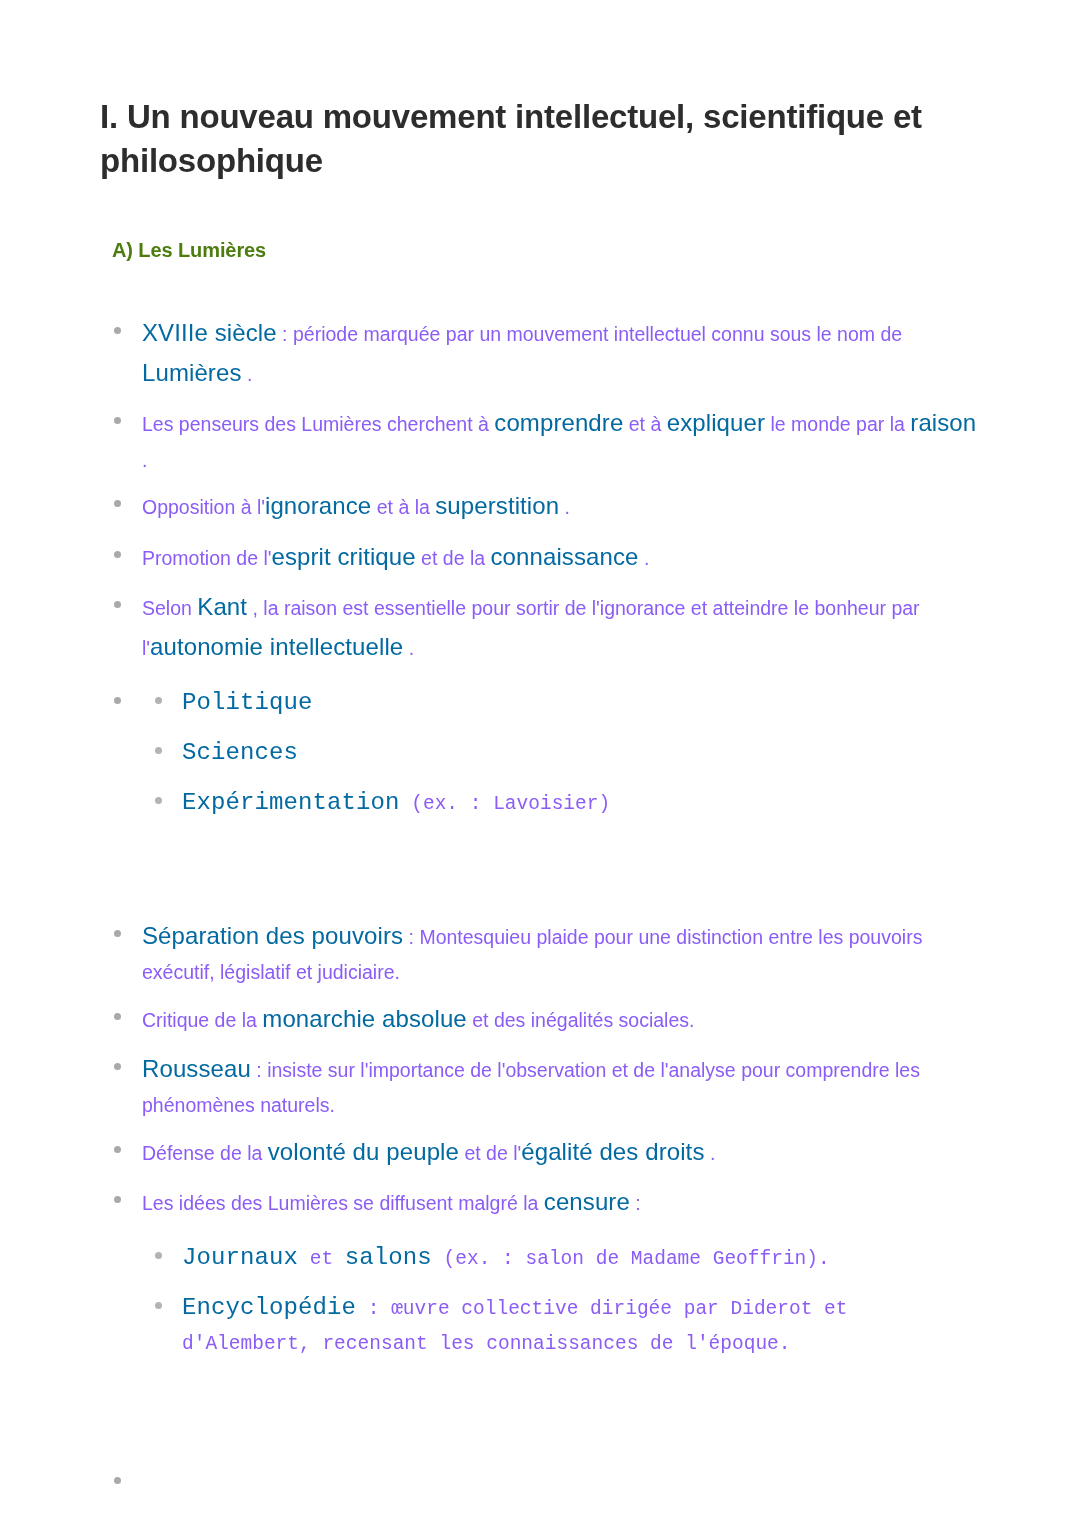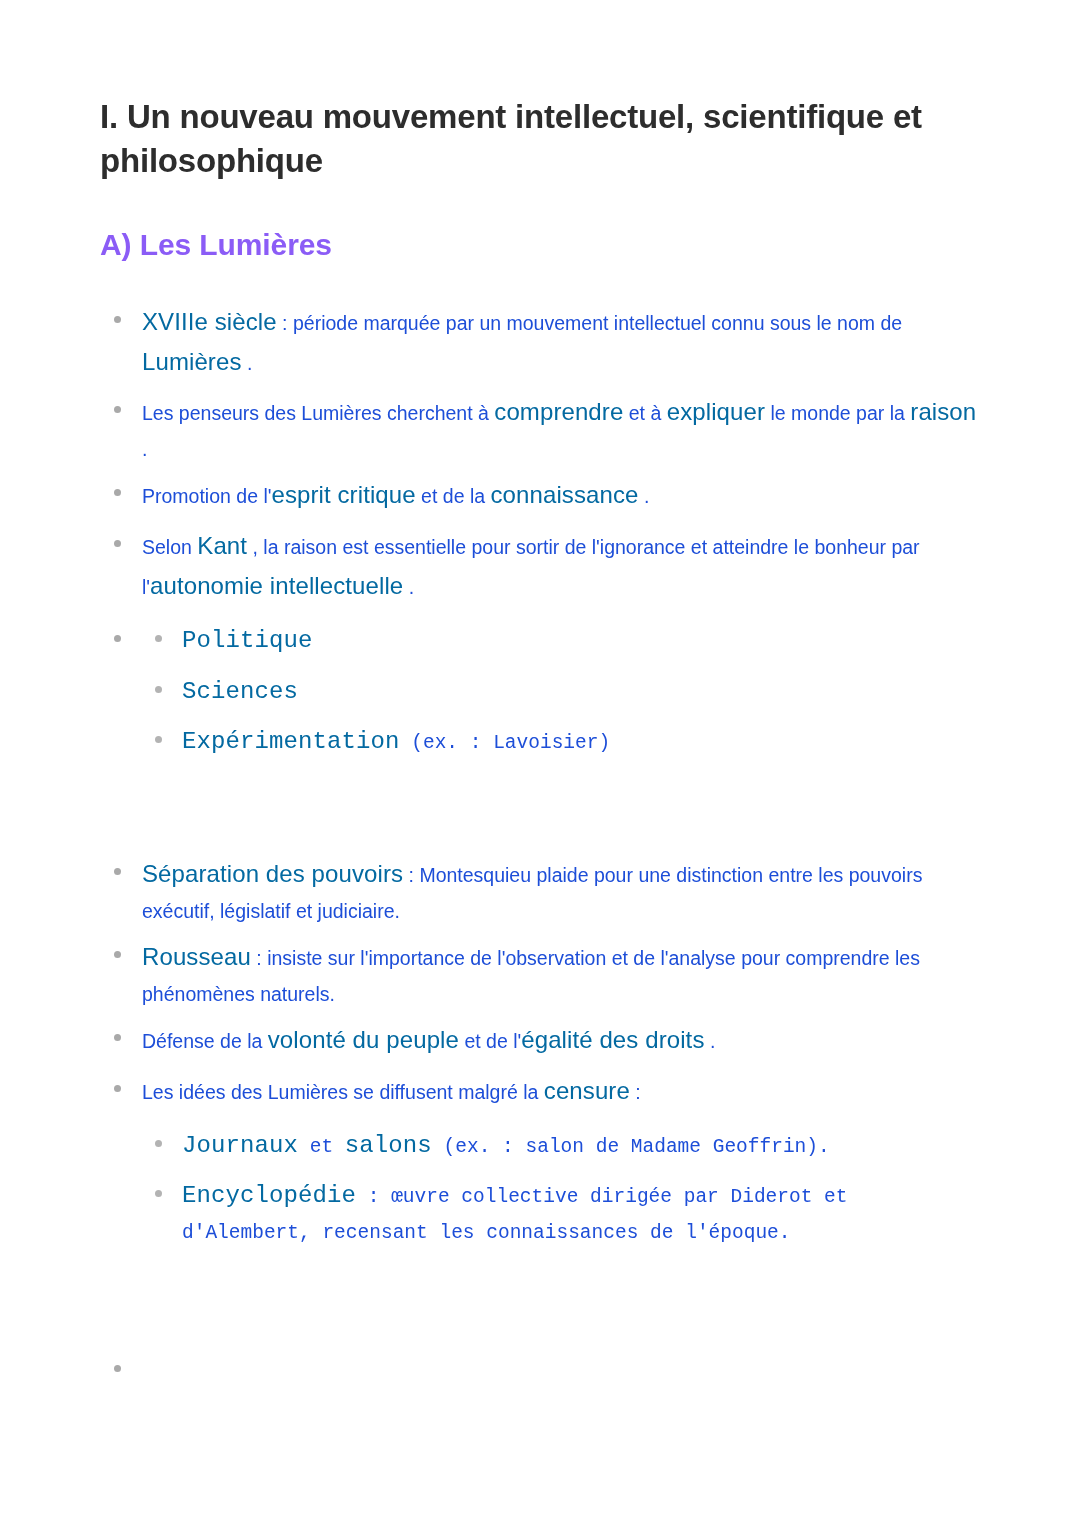--- a/index.html
+++ b/index.html
@@ -30,26 +30,26 @@
   .h-main {
     font-size: 33px;
     font-weight: 700;
     line-height: 1.33;
     letter-spacing: -0.2px;
     color: #2d2d2d;
     margin: 0 0 0 0;
     max-width: 880px;
   }
   .h-sub {
-    font-size: 30px;
+    font-size: 20px;
     font-weight: 700;
     line-height: 1.3;
     letter-spacing: -0.1px;
-    color: #8b5cf6;
-    margin: 0;
+    color: #4d7c0f;
+    margin: 12px;
   }
   .gap-after-main { height: 42px; }
   .gap-after-sub  { height: 38px; }
   .gap-before-sub { height: 44px; }
 
   
   ul.notes {
     list-style: none;
     margin: 0;
     padding: 0;
@@ -100,48 +100,50 @@
   
   li.tight { margin-bottom: 2px; }
 
   
   .term {
     font-size: 24px;
     color: #0369a1;
     font-weight: 400;
     letter-spacing: 0.1px;
   }
-  .body-t { font-size: 19.5px; color: #1d4ed8; }
+  .body-t { font-size: 19.5px; color: #8b5cf6; }
 </style>
 </head>
 <body>
 
 <div class="page">
 
   <h1 class="h-main">I. Un nouveau mouvement intellectuel, scientifique et philosophique</h1>
   <div class="gap-after-main"></div>
 
   <div id="sections-root">
       <h2 class="h-sub">A) Les Lumières</h2>
       <div class="gap-after-sub"></div>
       <ul class="notes">
         <li><span class="term">XVIIIe siècle</span><span class="body-t"> : période marquée par un mouvement intellectuel connu sous le nom de </span><span class="term">Lumières</span><span class="body-t"> .</span></li>
         <li><span class="body-t">Les penseurs des Lumières cherchent à </span><span class="term">comprendre</span><span class="body-t"> et à </span><span class="term">expliquer</span><span class="body-t"> le monde par la </span><span class="term">raison</span><span class="body-t"> .</span></li>
+        <li><span class="body-t">Opposition à l'</span><span class="term">ignorance</span><span class="body-t"> et à la </span><span class="term">superstition</span><span class="body-t"> .</span></li>
         <li><span class="body-t">Promotion de l'</span><span class="term">esprit critique</span><span class="body-t"> et de la </span><span class="term">connaissance</span><span class="body-t"> .</span></li>
         <li><span class="body-t">Selon </span><span class="term">Kant</span><span class="body-t"> , la raison est essentielle pour sortir de l'ignorance et atteindre le bonheur par l'</span><span class="term">autonomie intellectuelle</span><span class="body-t"> .</span></li>
         <li class="tight"><ul class="sub">
             <li><span class="term">Politique</span></li>
             <li><span class="term">Sciences</span></li>
             <li><span class="term">Expérimentation</span><span class="body-t"> (ex. : Lavoisier)</span></li>
           </ul></li>
       </ul>
       <div class="gap-before-sub"></div>
       <div class="gap-after-sub"></div>
       <ul class="notes">
         <li><span class="term">Séparation des pouvoirs</span><span class="body-t"> : Montesquieu plaide pour une distinction entre les pouvoirs exécutif, législatif et judiciaire.</span></li>
+        <li><span class="body-t">Critique de la </span><span class="term">monarchie absolue</span><span class="body-t"> et des inégalités sociales.</span></li>
         <li><span class="term">Rousseau</span><span class="body-t"> : insiste sur l'importance de l'observation et de l'analyse pour comprendre les phénomènes naturels.</span></li>
         <li><span class="body-t">Défense de la </span><span class="term">volonté du peuple</span><span class="body-t"> et de l'</span><span class="term">égalité des droits</span><span class="body-t"> .</span></li>
         <li class="tight"><span class="body-t">Les idées des Lumières se diffusent malgré la </span><span class="term">censure</span><span class="body-t"> :</span><ul class="sub">
             <li><span class="term">Journaux</span><span class="body-t"> et </span><span class="term">salons</span><span class="body-t"> (ex. : salon de Madame Geoffrin).</span></li>
             <li><span class="term">Encyclopédie</span><span class="body-t"> : œuvre collective dirigée par Diderot et d'Alembert, recensant les connaissances de l'époque.</span></li>
           </ul></li>
       </ul>
       <div class="gap-before-sub"></div>
       <div class="gap-after-sub"></div>
       <ul class="notes">

